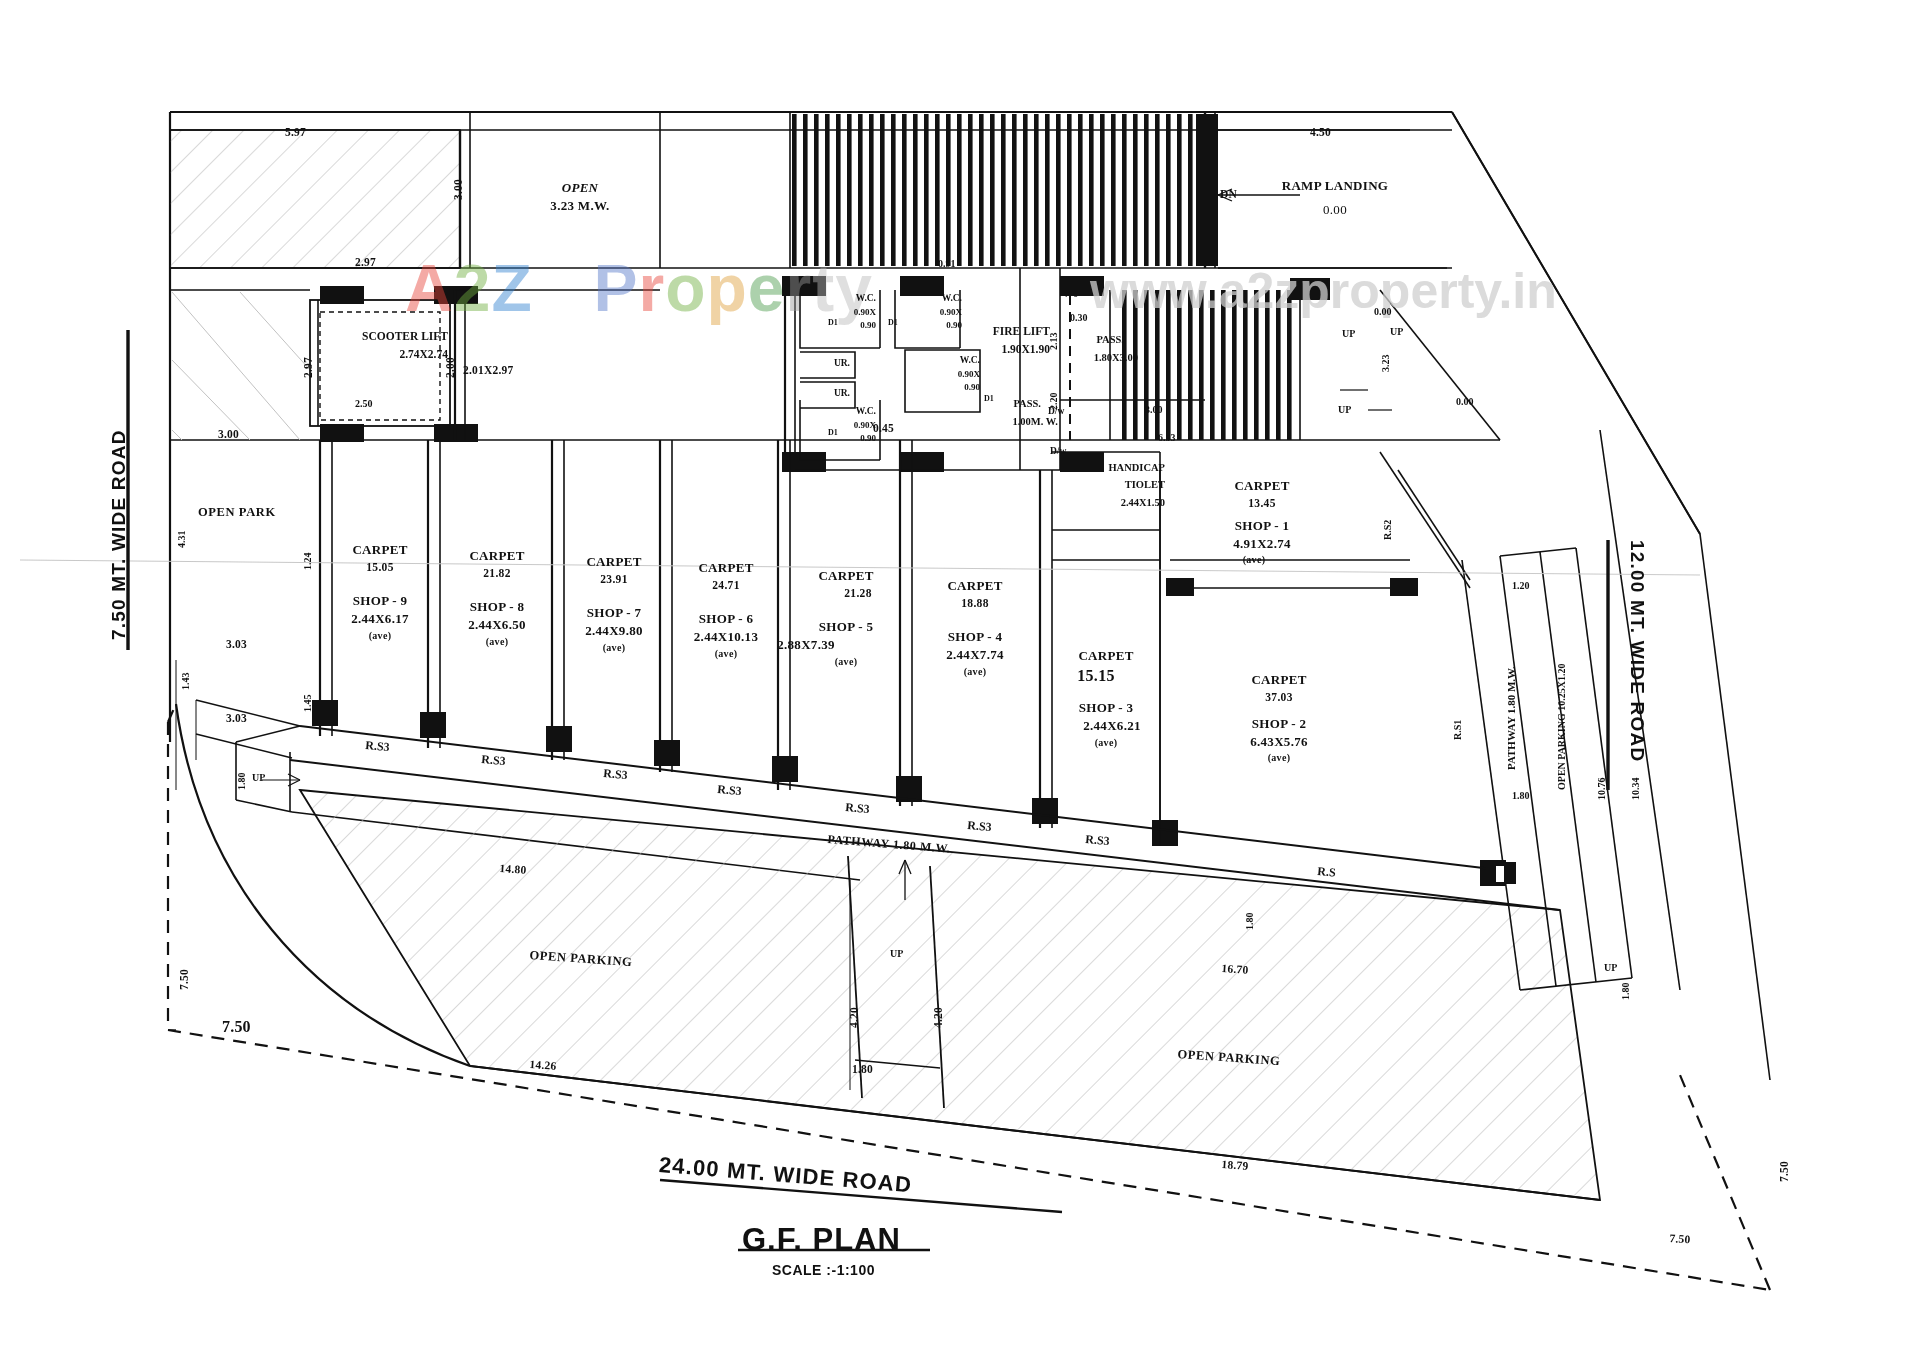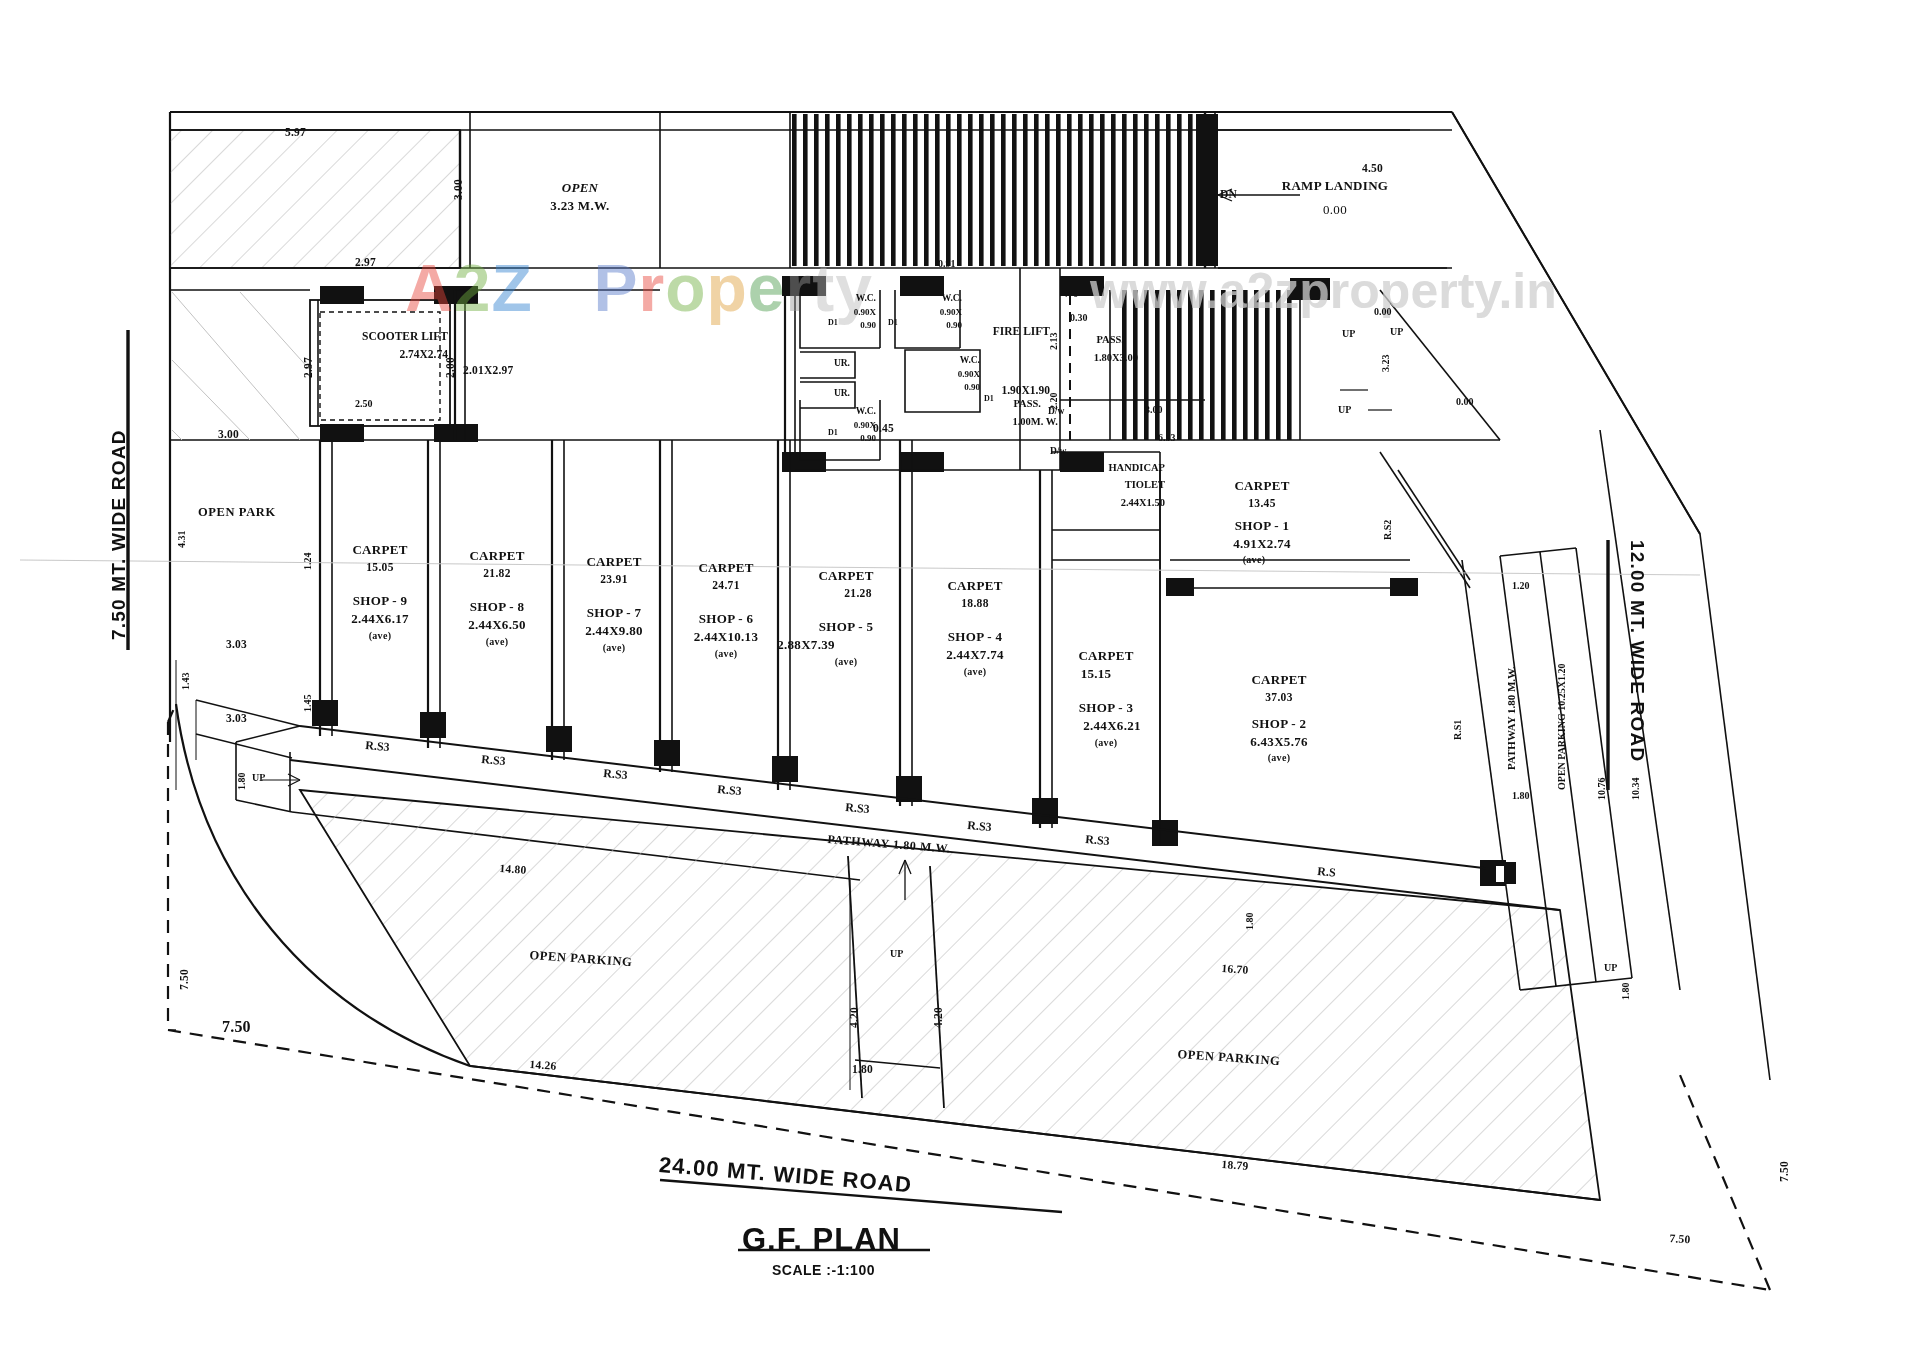--- a/index.html
+++ b/index.html
@@ -262,21 +262,21 @@
   <div class="lbl room-label" style="left:520px;top:180px;width:120px;font-style:italic;">OPEN</div>
   <div class="lbl room-label" style="left:520px;top:198px;width:120px;">3.23 M.W.</div>
 
   <div class="lbl tiny" style="left:318px;top:330px;width:130px;font-size:11.5px;">SCOOTER LIFT</div>
   <div class="lbl tiny" style="left:318px;top:348px;width:130px;font-size:11.5px;">2.74X2.74</div>
   <div class="lbl dim-sm" style="left:355px;top:398px;">2.50</div>
 
   <div class="lbl dim" style="left:463px;top:364px;">2.01X2.97</div>
 
   <div class="lbl tiny" style="left:930px;top:325px;width:120px;font-size:11.5px;">FIRE LIFT</div>
-  <div class="lbl tiny" style="left:930px;top:343px;width:120px;font-size:11.5px;margin-top:41px;">1.90X1.90</div>
+  <div class="lbl tiny" style="left:930px;top:343px;width:120px;font-size:11.5px;">1.90X1.90</div>
 
   <div class="lbl room-label" style="left:1255px;top:178px;width:160px;">RAMP LANDING</div>
   <div class="lbl room-label" style="left:1255px;top:202px;width:160px;font-weight:normal;">0.00</div>
 
   <div class="lbl tiny" style="left:1045px;top:462px;width:120px;">HANDICAP</div>
   <div class="lbl tiny" style="left:1045px;top:479px;width:120px;">TIOLET</div>
   <div class="lbl tiny" style="left:1045px;top:497px;width:120px;">2.44X1.50</div>
 
   <div class="lbl dim-sm" style="left:1063px;top:288px;">W6</div>
   <div class="lbl dim-sm" style="left:1070px;top:312px;">0.30</div>
@@ -341,21 +341,21 @@
   <div class="lbl room-label" style="left:752px;top:637px;width:108px;">2.88X7.39</div>
   <div class="lbl room-label" style="left:792px;top:656px;width:108px;font-size:10px;">(ave)</div>
 
   <div class="lbl room-label" style="left:914px;top:578px;width:122px;">CARPET</div>
   <div class="lbl room-label" style="left:914px;top:596px;width:122px;font-size:11.5px;">18.88</div>
   <div class="lbl room-label" style="left:914px;top:629px;width:122px;">SHOP - 4</div>
   <div class="lbl room-label" style="left:914px;top:647px;width:122px;">2.44X7.74</div>
   <div class="lbl room-label" style="left:914px;top:666px;width:122px;font-size:10px;">(ave)</div>
 
   <div class="lbl room-label" style="left:1052px;top:648px;width:108px;">CARPET</div>
-  <div class="lbl room-label" style="left:1052px;top:666px;width:88px;font-size:13px;">15.15</div>
+  <div class="lbl room-label" style="left:1052px;top:666px;width:88px;font-size:16px;">15.15</div>
   <div class="lbl room-label" style="left:1052px;top:700px;width:108px;">SHOP - 3</div>
   <div class="lbl room-label" style="left:1052px;top:718px;width:120px;">2.44X6.21</div>
   <div class="lbl room-label" style="left:1052px;top:737px;width:108px;font-size:10px;">(ave)</div>
 
   <div class="lbl room-label" style="left:1218px;top:672px;width:122px;">CARPET</div>
   <div class="lbl room-label" style="left:1218px;top:690px;width:122px;font-size:11.5px;">37.03</div>
   <div class="lbl room-label" style="left:1218px;top:716px;width:122px;">SHOP - 2</div>
   <div class="lbl room-label" style="left:1218px;top:734px;width:122px;">6.43X5.76</div>
   <div class="lbl room-label" style="left:1218px;top:752px;width:122px;font-size:10px;">(ave)</div>
 
@@ -390,21 +390,21 @@
   <div class="lbl dim rot-l" style="left:932px;top:1028px;">4.20</div>
   <div class="lbl dim" style="left:1222px;top:962px;transform:rotate(4deg);transform-origin:0 0;">16.70</div>
   <div class="lbl dim" style="left:1222px;top:1158px;transform:rotate(4deg);transform-origin:0 0;">18.79</div>
 
   <div class="lbl dim-sm rot-l" style="left:1244px;top:930px;">1.80</div>
   <div class="lbl dim-sm" style="left:1512px;top:790px;">1.80</div>
   <div class="lbl dim-sm" style="left:1512px;top:580px;">1.20</div>
   <div class="lbl dim-sm rot-l" style="left:1596px;top:800px;">10.76</div>
   <div class="lbl dim-sm rot-l" style="left:1630px;top:800px;">10.34</div>
 
-  <div class="lbl dim" style="left:1362px;top:126px;margin-top:36px;">4.50</div>
+  <div class="lbl dim" style="left:1310px;top:126px;">4.50</div>
   <div class="lbl dim-sm" style="left:938px;top:258px;">0.91</div>
   <div class="lbl dim-sm rot-l" style="left:1048px;top:350px;">2.13</div>
   <div class="lbl dim-sm rot-l" style="left:1048px;top:410px;">2.20</div>
   <div class="lbl dim" style="left:873px;top:422px;">0.45</div>
   <div class="lbl dim-sm" style="left:1145px;top:404px;">3.00</div>
   <div class="lbl dim-sm" style="left:1158px;top:432px;">6.53</div>
   <div class="lbl dim-sm rot-l" style="left:1380px;top:372px;">3.23</div>
   <div class="lbl dim-sm" style="left:1374px;top:306px;">0.00</div>
   <div class="lbl dim-sm" style="left:1456px;top:396px;">0.00</div>
   <div class="lbl dim-sm rot-l" style="left:1620px;top:1000px;">1.80</div>

